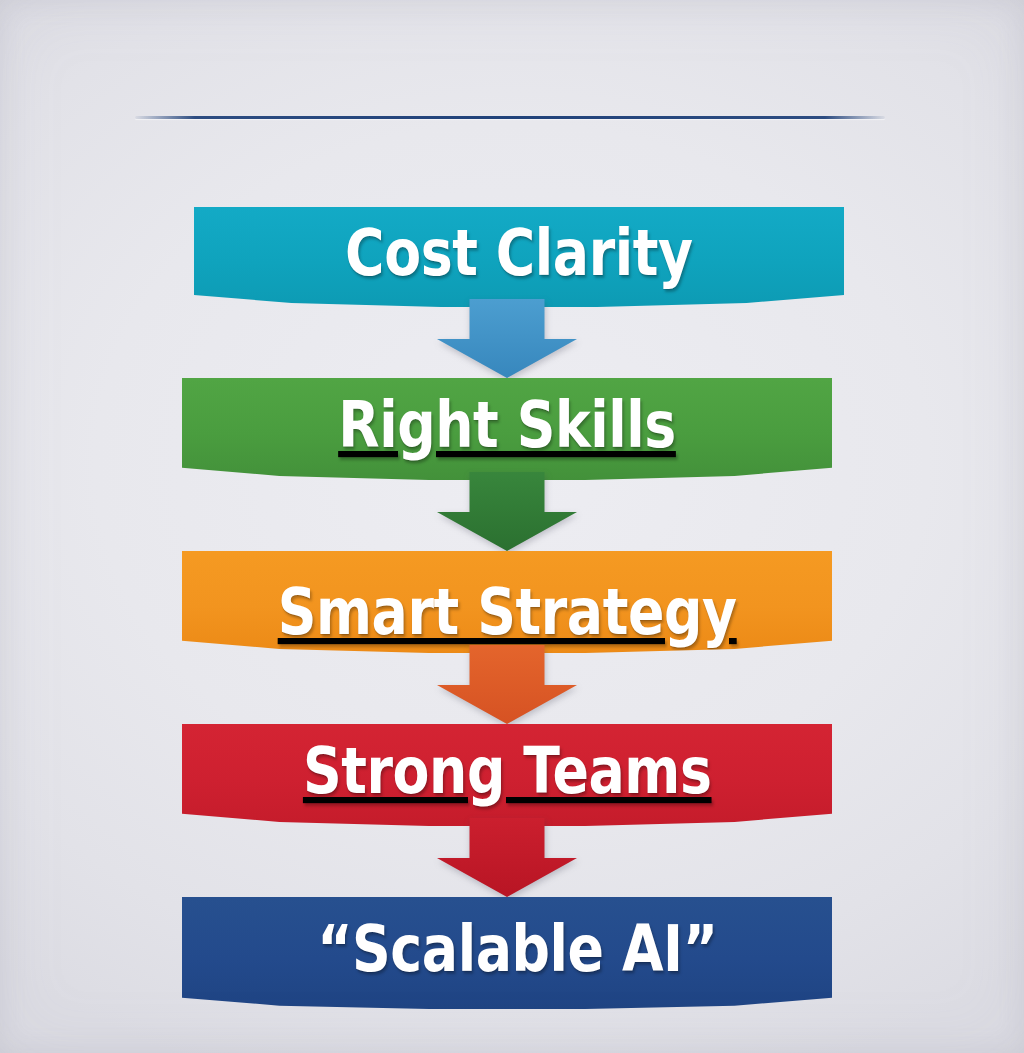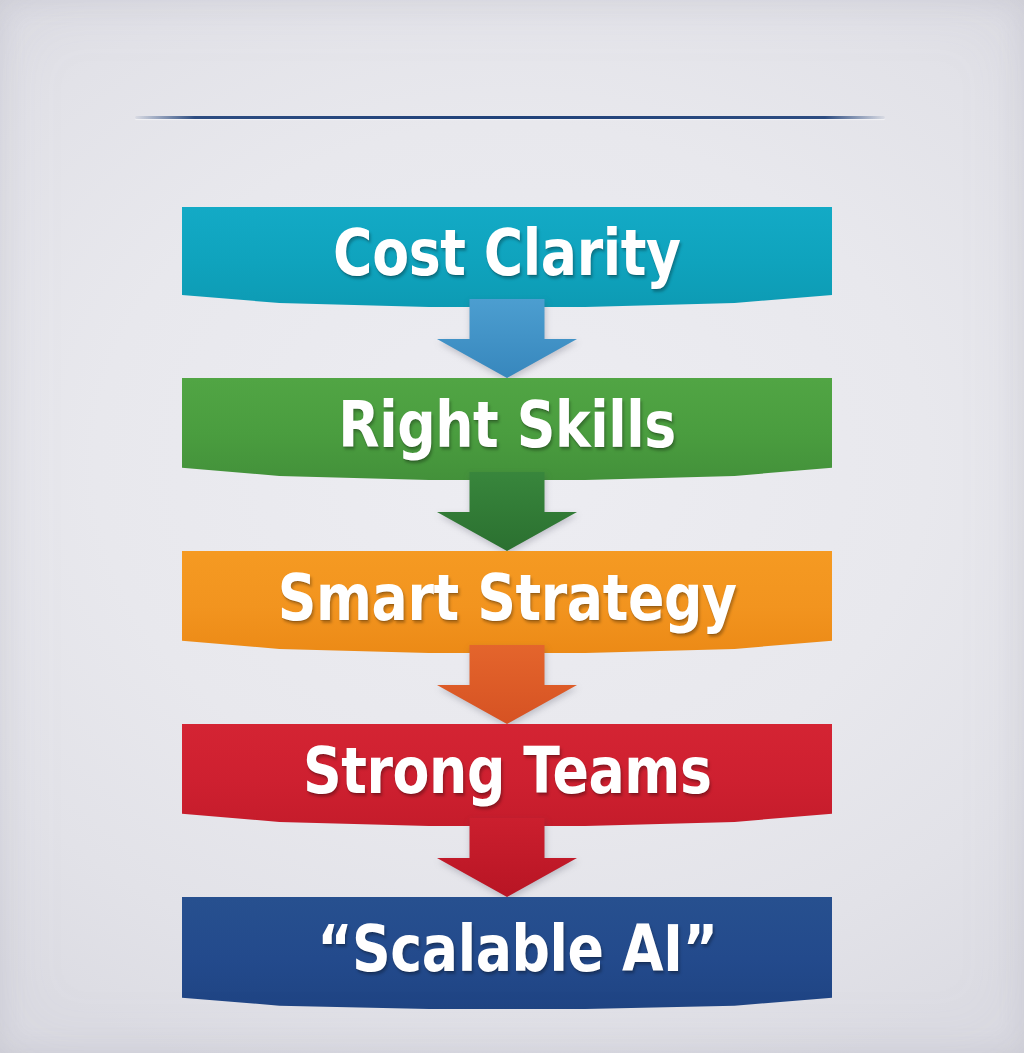--- a/index.html
+++ b/index.html
@@ -106,27 +106,27 @@
     transform-origin: 50% 50%;
     letter-spacing: -0.5px;
     text-shadow:
       2px 3px 3px rgba(0,0,0,0.26),
       0 1px 1px rgba(0,0,0,0.16);
     position: relative;
     top: -4px;
   }
 
   
-  .banner.h93  { height: 100px; }
-  .banner.h95  { height: 102px; }
+  .banner.h93  { height: 100px; margin-left: 12px; }
+  .banner.h95  { height: 102px; text-decoration: underline; }
   .banner.h107 { height: 112px; }
 
   .banner.teal   { background: linear-gradient(180deg, #13aac6 0%, #0fa3bd 55%, #0d9bb4 100%); }
   .banner.green  { background: linear-gradient(180deg, #51a544 0%, #4a9d3f 55%, #43913a 100%); }
-  .banner.orange { background: linear-gradient(180deg, #f59a22 0%, #f2941f 55%, #ec8a16 100%); }
+  .banner.orange { background: linear-gradient(180deg, #f59a22 0%, #f2941f 55%, #ec8a16 100%); align-items: flex-end; }
   .banner.red    { background: linear-gradient(180deg, #d42433 0%, #ce2030 55%, #c51c2b 100%); text-align: right; }
   .banner.navy   { background: linear-gradient(180deg, #27508f 0%, #234a8c 55%, #1f4483 100%);
                    clip-path: polygon(
                       0% 0%, 100% 0%, 100% 90%,
                       85% 97%, 62% 100%, 38% 100%, 15% 97%, 0% 90%); padding-left: 20px; }
   .fs56 { font-size: 64px; }
 
   
   .arrow-wrap {
     position: relative;

